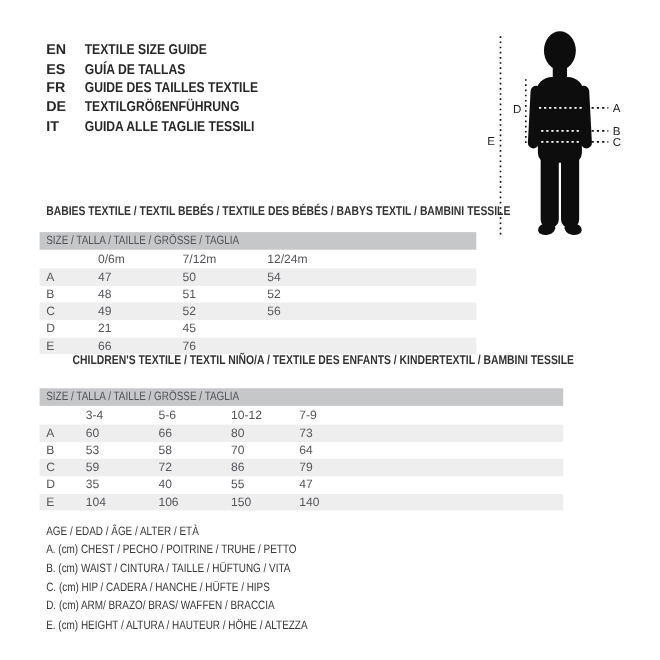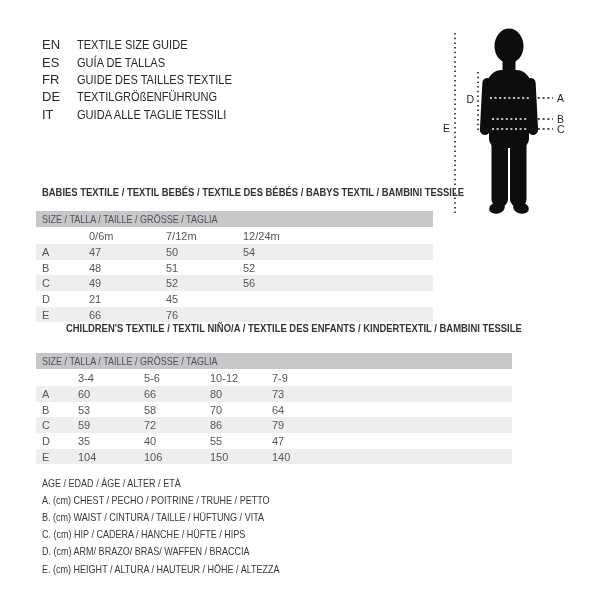--- a/index.html
+++ b/index.html
@@ -5,21 +5,21 @@
   html,body{margin:0;padding:0;background:#ffffff;}
   .canvas{
     position:relative;width:600px;height:600px;background:#ffffff;overflow:hidden;
     font-family:"Liberation Sans","DejaVu Sans",sans-serif;
   }
   .cond{display:inline-block;transform:scaleX(0.82);transform-origin:0 50%;white-space:nowrap;}
   .cond85{display:inline-block;transform:scaleX(0.85);transform-origin:0 50%;white-space:nowrap;}
 
   
   .lang-block{position:absolute;left:42px;top:36px;}
-  .lang-row{display:flex;height:17.4px;align-items:center;font-size:13px;font-weight:normal;color:#282828;}
+  .lang-row{display:flex;height:17.4px;align-items:center;font-size:13px;font-weight:bold;color:#282828;}
   .lang-code{width:35px;flex:0 0 35px;}
 
   
   .figure{position:absolute;left:430px;top:10px;}
   .fig-label{font-family:"Liberation Sans","DejaVu Sans",sans-serif;font-size:10.5px;fill:#1f1f1f;}
 
   
   .sec-title{position:absolute;left:42px;font-size:11.5px;font-weight:bold;color:#333333;line-height:13px;white-space:nowrap;}
   .title-babies{top:186px;}
   .title-children{top:322px;margin-left:24px;}

